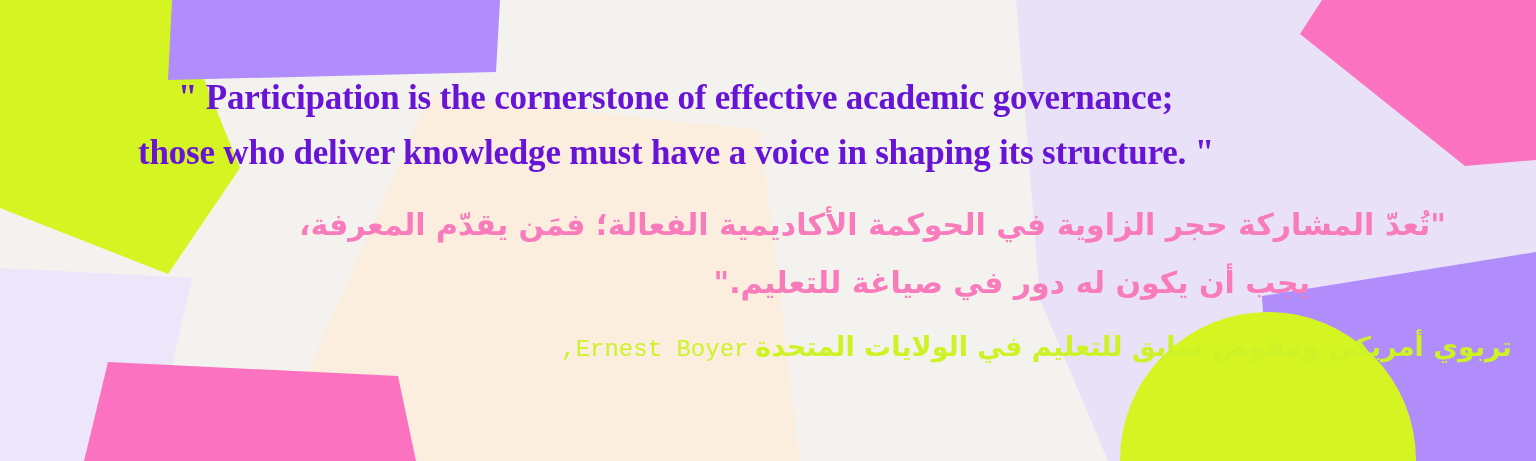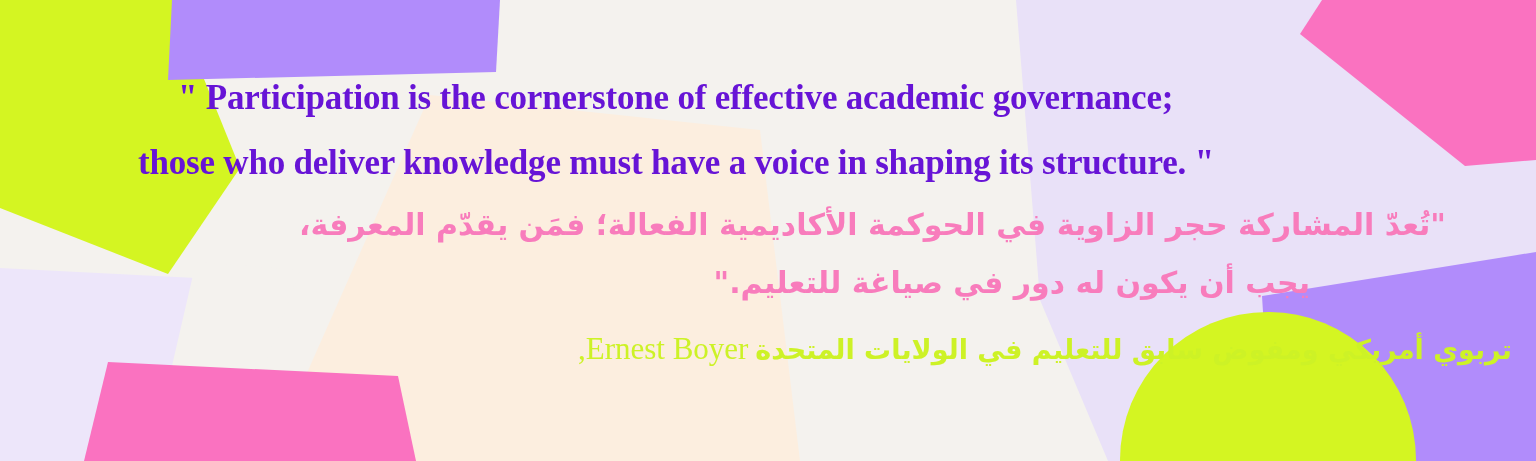--- a/index.html
+++ b/index.html
@@ -35,21 +35,21 @@
     line-height: 1;
   }
   .en-quote {
     font-family: "Liberation Serif", serif;
     font-weight: bold;
     font-size: 35px;
     letter-spacing: -0.2px;
     color: #6714D6;
   }
   .en-l1 { left: 178px; top: 80px; }
-  .en-l2 { left: 138px; top: 145px; }
+  .en-l2 { left: 138px; top: 135px; }
 
   .ar-quote {
     font-family: "DejaVu Sans", sans-serif;
     font-weight: bold;
     font-size: 30px;
     color: #F87CBC;
     direction: rtl;
     unicode-bidi: bidi-override;
   }
   .ar-l1 { right: 90px; top: 210px; }
@@ -60,23 +60,23 @@
     color: #CDF226;
     direction: rtl;
     right: 24px;
     top: 333px;
   }
   .attrib .ar-name {
     font-family: "DejaVu Sans", sans-serif;
     font-weight: bold;
   }
   .attrib .en-name {
-    font-family: Liberation Serif, serif;
+    font-family: Liberation Mono, monospace;
     font-weight: normal;
-    font-size: 31px;
+    font-size: 24px;
   }
 </style>
 </head>
 <body>
 
 <div id="banner">
 
   <svg id="shapes" viewBox="0 0 1536 461" preserveAspectRatio="none">
     <rect x="0" y="0" width="1536" height="461" fill="#F4F2EE"></rect>
 

